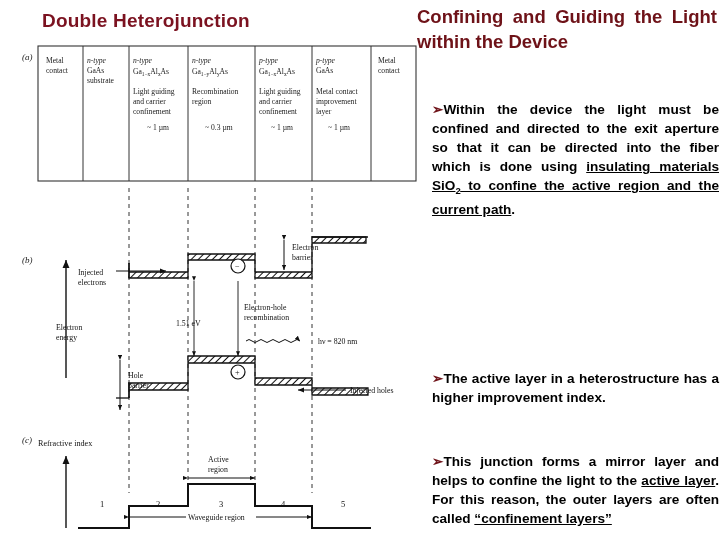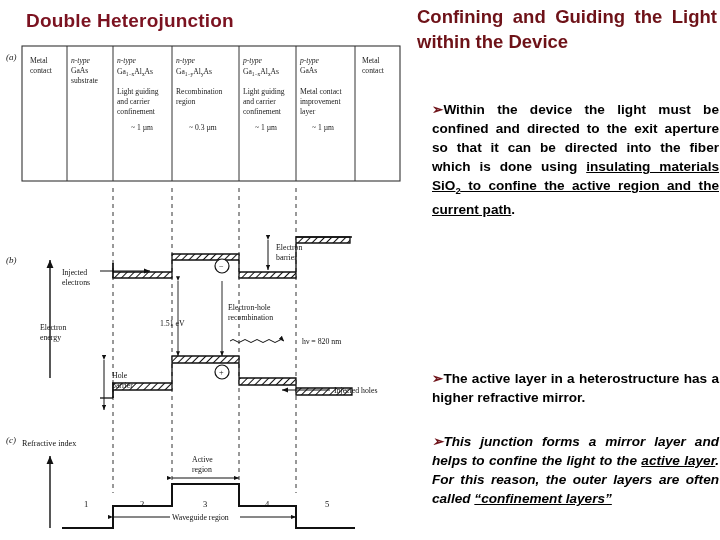--- a/index.html
+++ b/index.html
@@ -11,21 +11,21 @@
     width: 720px;
     height: 540px;
     position: relative;
     overflow: hidden;
     font-family: "Liberation Sans", sans-serif;
   }
 
   
   #left-pane {
     position: absolute;
-    left: 0; top: 0;
+    left: 16px; top: 0;
     width: 410px; height: 414px;
   }
 
   #slide-title {
     position: absolute;
     left: 26px; top: 10px;
     font-family: "Liberation Sans", sans-serif;
     font-weight: bold;
     font-size: 19px;
     color: #7B1220;
@@ -96,21 +96,21 @@
     font-family: "Liberation Sans", sans-serif;
     font-weight: bold;
     font-size: 13.6px;
     line-height: 19px;
     color: #000000;
     text-align: justify;
     text-align-last: left;
   }
   #bullet-1 { top: 100px; }
   #bullet-2 { top: 369px; }
-  #bullet-3 { top: 432px; font-style: italic; }
+  #bullet-3 { top: 452px; }
   .arrow-marker {
     color: #6E1218;
     font-weight: bold;
     font-size: 13.6px;
   }
   .u { text-decoration: underline; }
   sub { font-size: 9.5px; }
 </style>
 </head>
 <body>
@@ -270,19 +270,19 @@
 
 <div id="right-pane">
 
   <div id="rp-heading">Confining and Guiding the Light within the Device</div>
 
   <div class="bullet-para" id="bullet-1">
     <span class="arrow-marker">➢</span><span><span>Within the device the light must be confined and directed to the exit   aperture so that it can be directed into the fiber which is done using </span><span class="u"><span>insulating materials SiO</span><sub>2</sub><span> to confine the active region and the current path</span></span><span>.</span></span>
   </div>
 
   <div class="bullet-para" id="bullet-2">
-    <span class="arrow-marker">➢</span><span>The active layer in a heterostructure has a higher refractive mirror.</span>
+    <span class="arrow-marker">➢</span><span>The active layer in a heterostructure has a higher improvement index.</span>
   </div>
 
   <div class="bullet-para" id="bullet-3">
     <span class="arrow-marker">➢</span><span><span>This junction forms a mirror layer and helps to confine the light to the </span><span class="u">active layer</span><span>. For this reason, the outer layers are often called </span><span class="u">“confinement layers”</span></span>
   </div>
 </div>
 
 </body></html>

